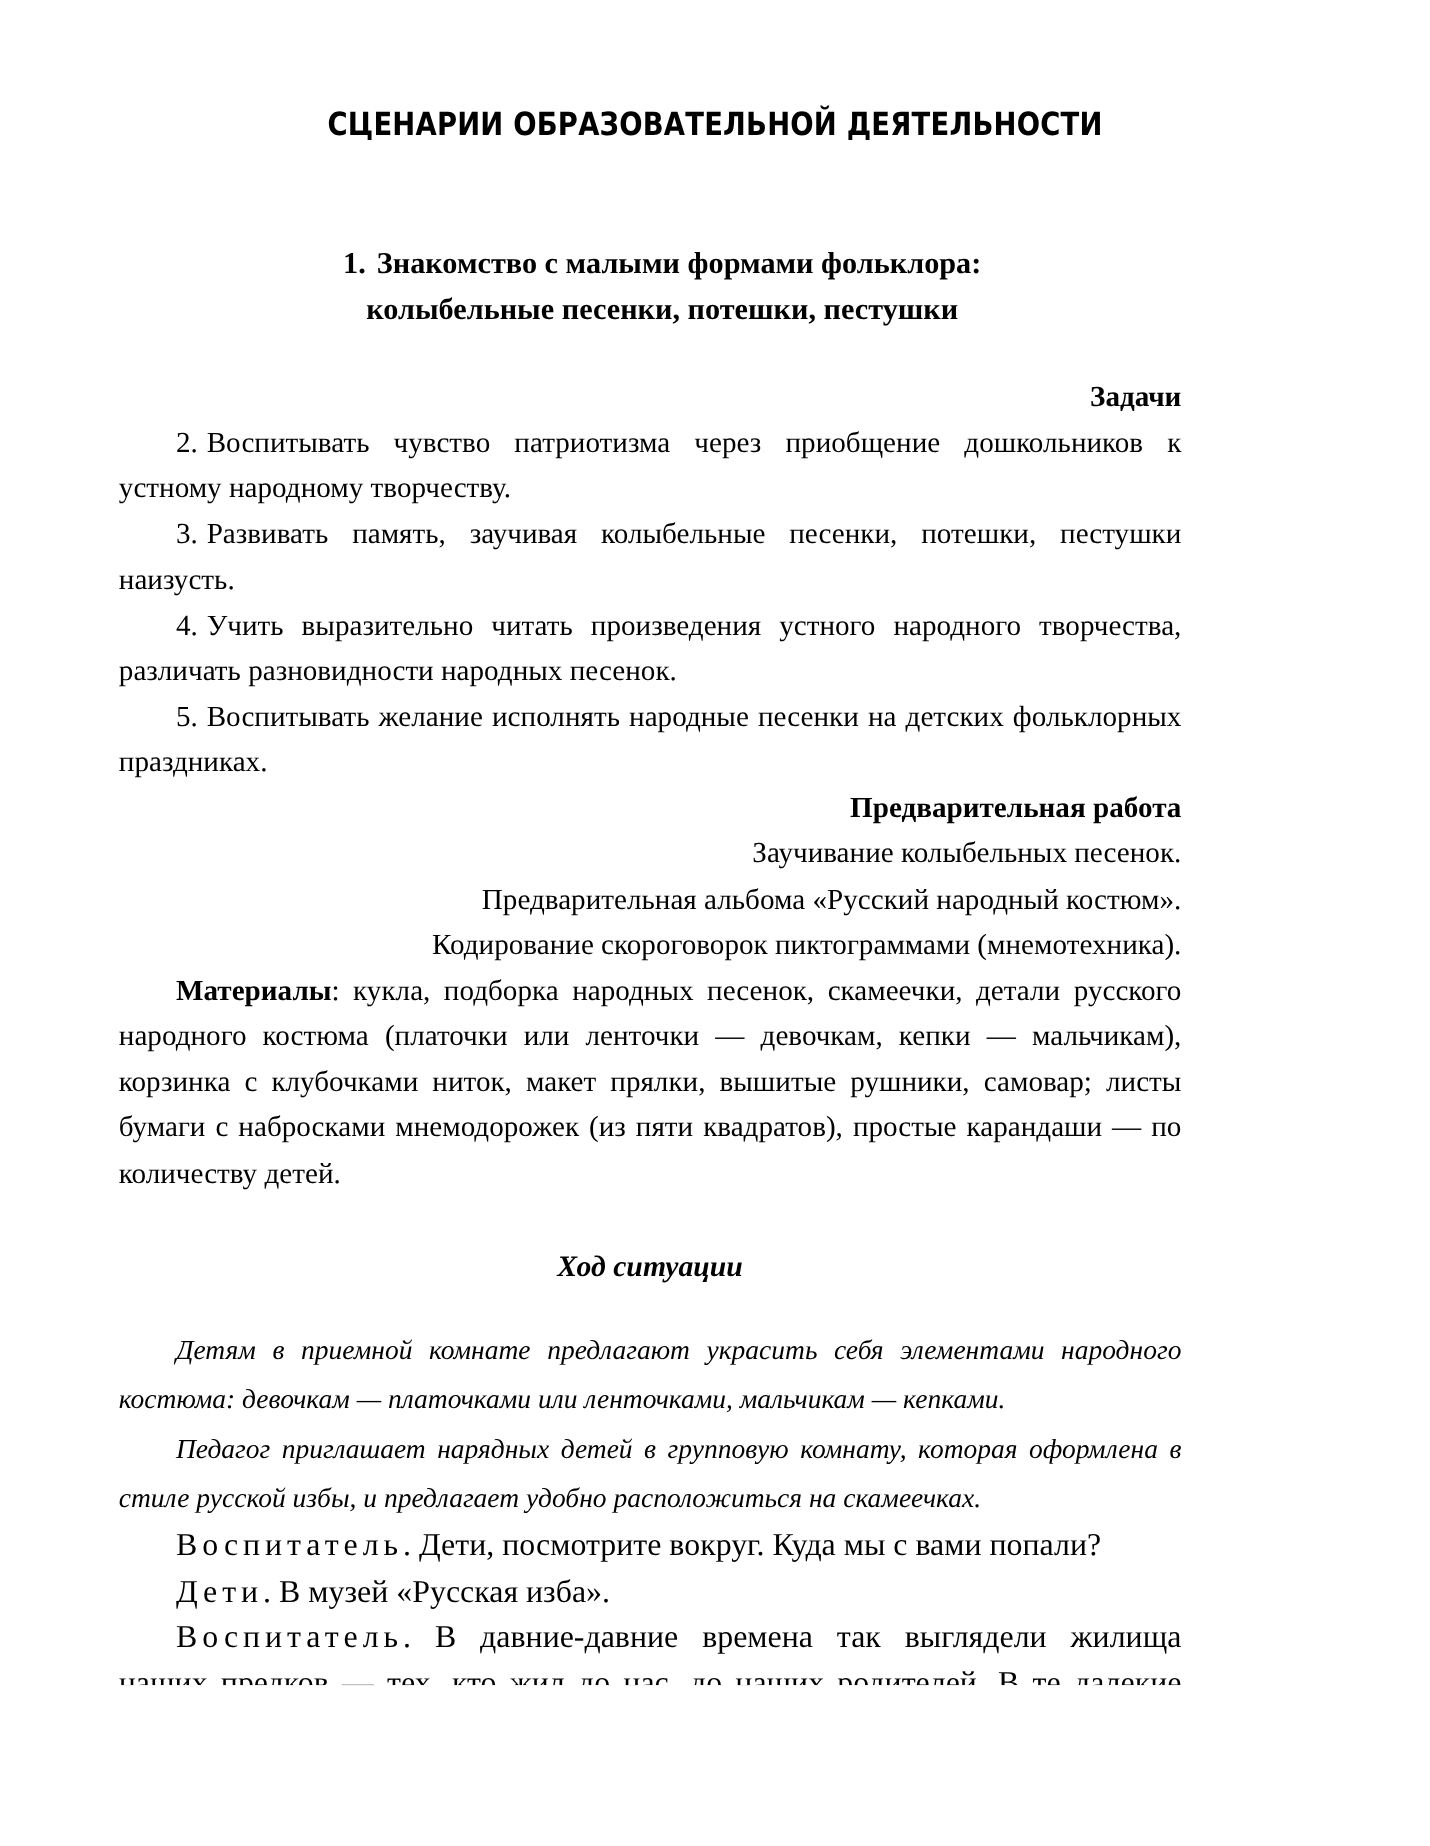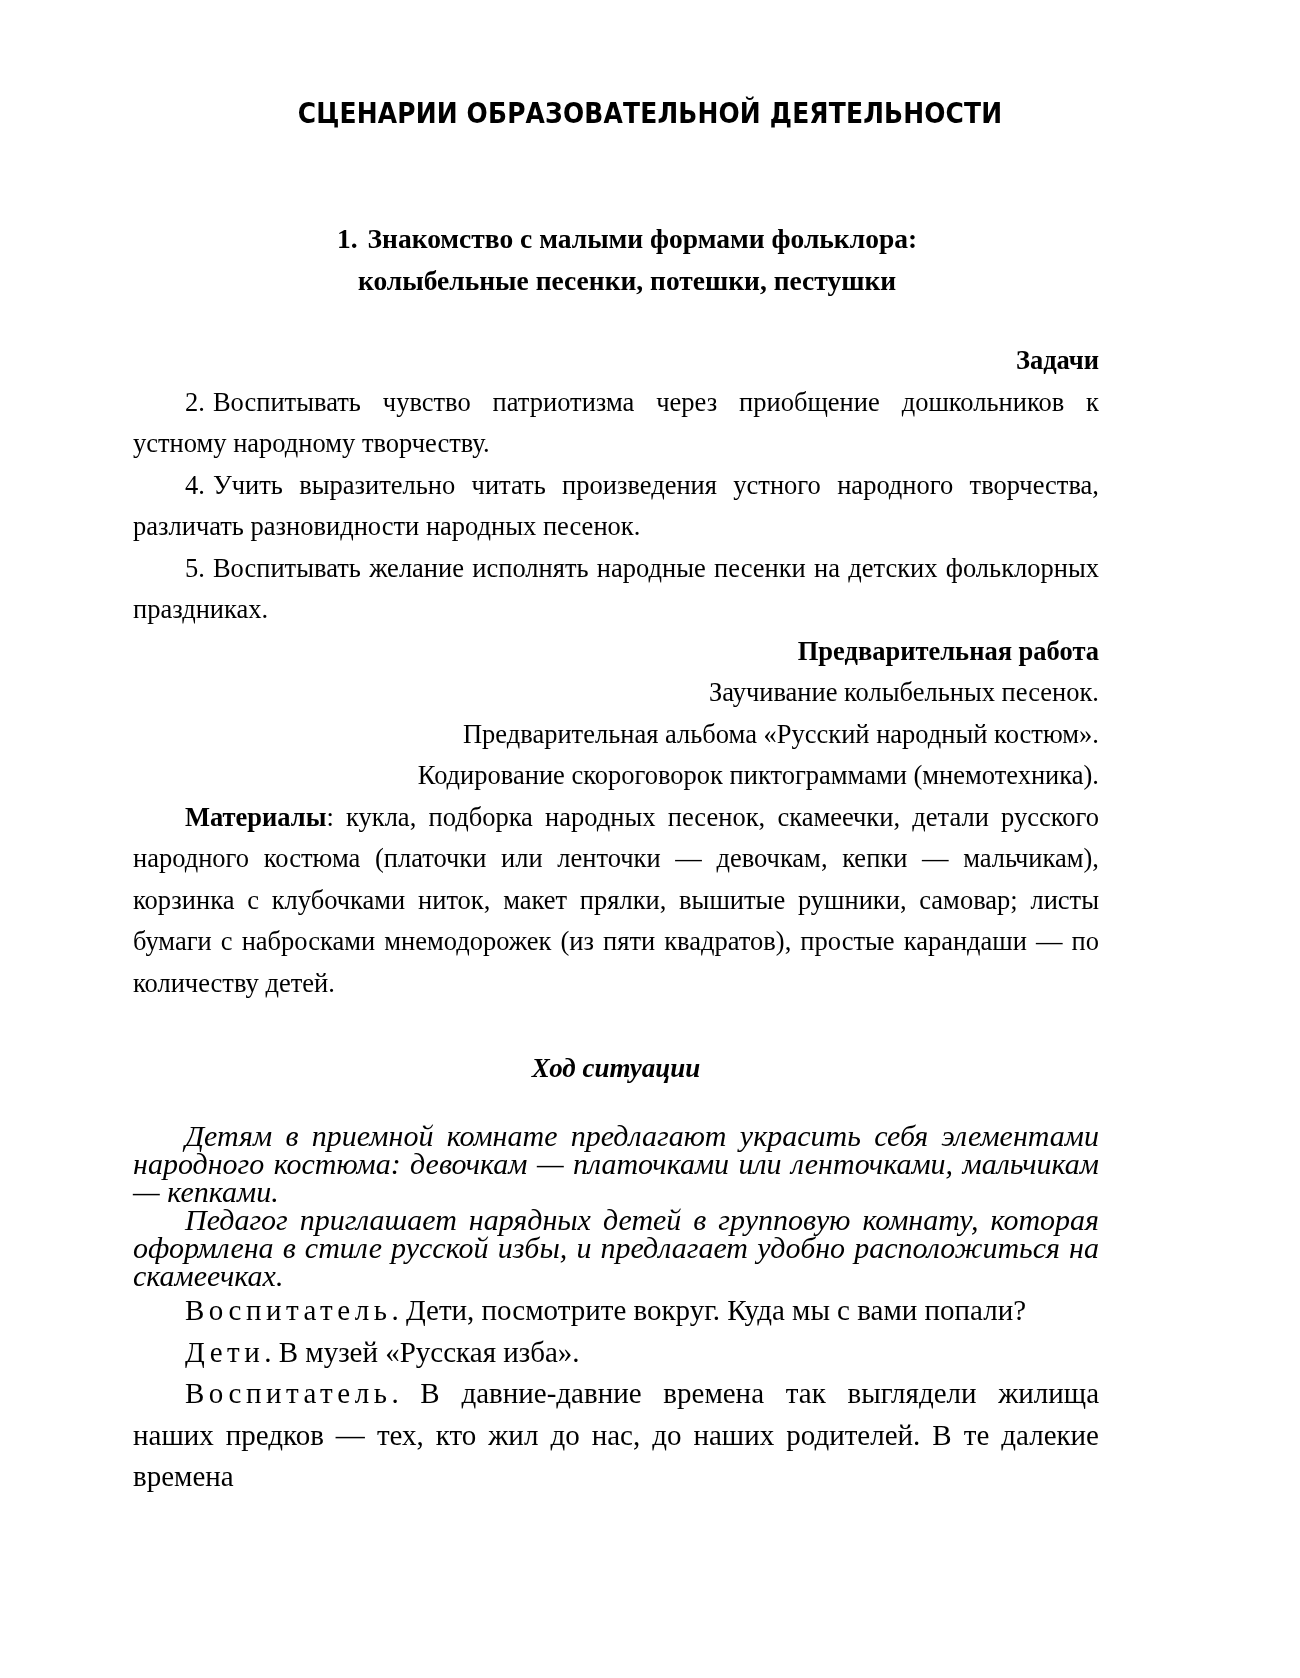--- a/index.html
+++ b/index.html
@@ -31,21 +31,21 @@
     font-size: 29px;
     letter-spacing: 0.2px;
     transform: scaleX(0.86);
     transform-origin: center top;
     white-space: nowrap;
   }
 
   
   .column {
     position: absolute;
-    left: 133px;
+    left: 108px;
     top: 218px;
     width: 966px;
   }
 
   .section-head {
     text-align: center;
     font-weight: bold;
     font-size: 27.5px;
     line-height: 42px;
     margin: 0 0 0 0;
@@ -77,22 +77,22 @@
     font-weight: bold;
     font-style: italic;
     font-size: 27px;
     line-height: 40px;
     margin: 44px 0 0 0;
   }
 
   p.stage {
     margin: 0;
     font-style: italic;
-    font-size: 30px;
-    line-height: 28px;
+    font-size: 25px;
+    line-height: 45px;
     text-align: justify;
     text-indent: 52px;
   }
   .stage-block { margin-top: 34px; }
 
   
   .dialogue { margin-top: 0; }
   p.line {
     margin: 0;
     font-size: 29px;
@@ -126,20 +126,21 @@
       <span class="ln">
         <span class="num">1.</span><span>Знакомство с малыми формами фольклора:</span>
       </span>
       <span class="ln">колыбельные песенки, потешки, пестушки</span>
     </div>
 
     <div class="tasks-block">
       <p class="body flush"><span class="lbl">Задачи</span></p>
 
       <p class="body num-item"><span class="n">2.</span><span>Воспитывать чувство патриотизма через приобщение дошкольников к устному народному творчеству.</span></p>
+      <p class="body num-item"><span class="n">3.</span><span>Развивать память, заучивая колыбельные песенки, потешки, пестушки наизусть.</span></p>
       <p class="body num-item"><span class="n">4.</span><span>Учить выразительно читать произведения устного народного творчества, различать разновидности народных песенок.</span></p>
       <p class="body num-item"><span class="n">5.</span><span>Воспитывать желание исполнять народные песенки на детских фольклорных праздниках.</span></p>
     </div>
 
     <div class="prelim-block">
       <p class="body flush"><span class="lbl">Предварительная работа</span></p>
       <p class="body flush">Заучивание колыбельных песенок.</p>
       <p class="body flush">Предварительная альбома «Русский народный костюм».</p>
       <p class="body flush">Кодирование скороговорок пиктограммами (мнемотехника).</p>
     </div>

